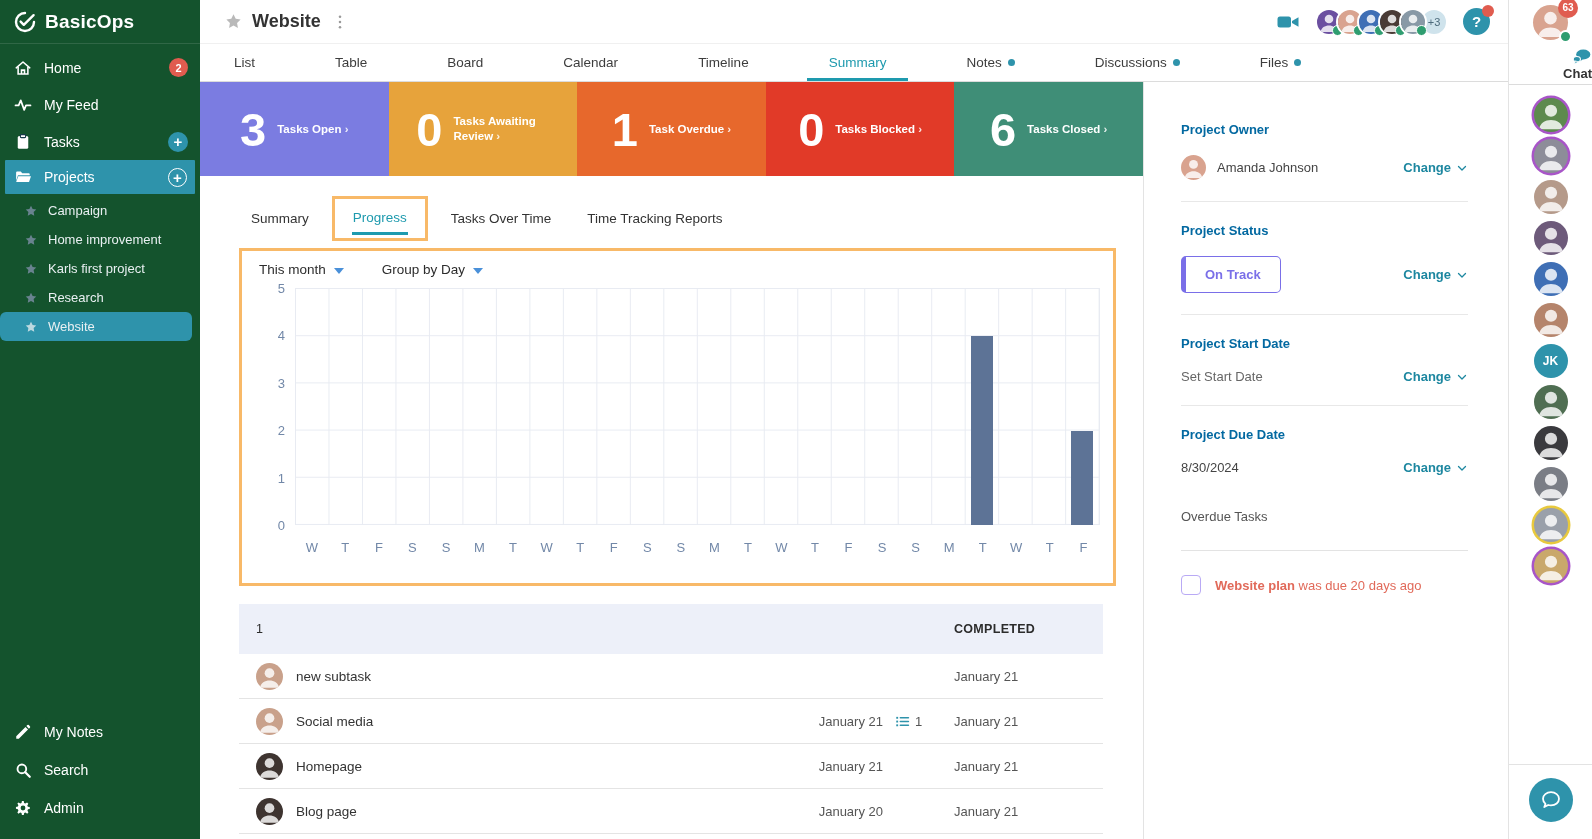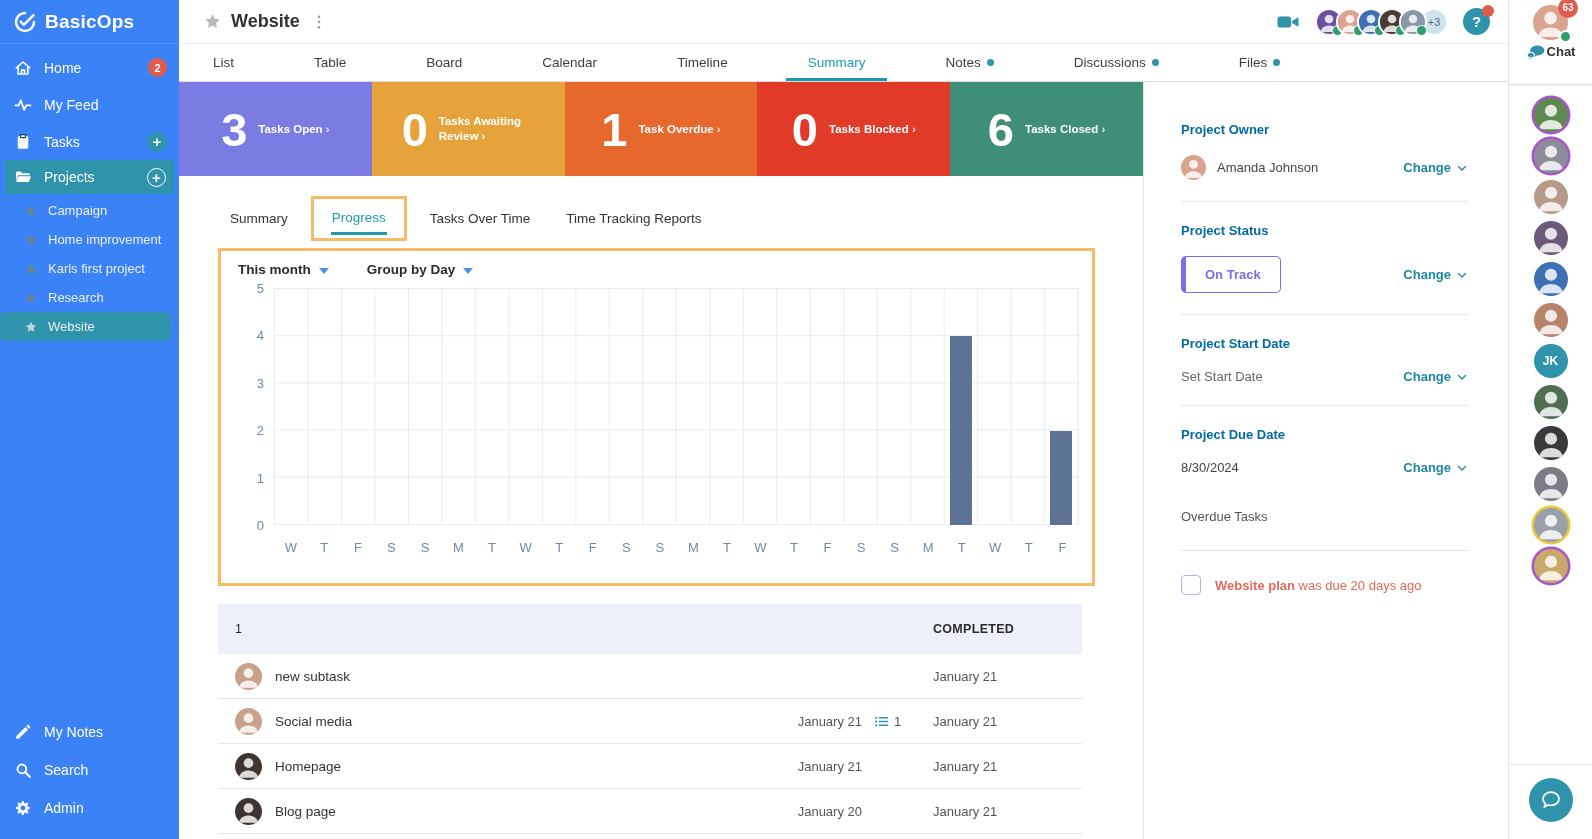--- a/index.html
+++ b/index.html
@@ -1,21 +1,21 @@
 <!DOCTYPE html>
 <html><head>
 <meta charset="utf-8">
 <style>
   * { box-sizing: border-box; }
   html,body { margin:0; padding:0; width:1592px; height:839px; overflow:hidden;
     font-family:"Liberation Sans", sans-serif; background:#fff; }
   .app { display:flex; width:100%; height:100%; }
 
   
-  .sidebar { width:179px; flex-shrink:0; background:#3b82f6; color:#fff; display:flex; flex-direction:column; }
+  .sidebar { width:200px; flex-shrink:0; background:#14532d; color:#fff; display:flex; flex-direction:column; }
   .logo-row { height:44px; display:flex; align-items:center; gap:8px; padding-left:13px; cursor:pointer; border-bottom:1px solid rgba(255,255,255,.12); }
   .logo-icon { width:24px; height:24px; display:inline-flex; }
   .logo-icon svg { width:100%; height:100%; }
   .logo-text { font-size:19px; font-weight:bold; letter-spacing:.2px; }
   .nav { padding:5px 0 2px; }
   .nav-item { height:37px; display:flex; align-items:center; gap:12px; padding:0 12px 0 14px; font-size:14px; cursor:pointer; }
   .nav-item.active { background:#2e93ab; border-radius:1px; margin:0 5px; padding:0 8px 0 9px; height:34px; }
   .nav-icon { width:18px; height:18px; display:inline-flex; color:#fff; flex-shrink:0; }
   .nav-icon svg { width:100%; height:100%; }
   .nav-badge { margin-left:auto; background:#e05c4f; color:#fff; width:19px; height:19px; border-radius:50%;
@@ -69,21 +69,21 @@
   .stat-label { font-size:11.5px; font-weight:bold; line-height:1.3; max-width:96px; }
   .stat-label::after { content:" ›"; font-weight:bold; opacity:.85; }
 
   .subtabs { display:flex; align-items:center; margin:20px 0 0 50px; }
   .subtab { margin-right:34px; cursor:pointer; }
   .subtab-label { display:inline-block; font-size:13.5px; color:#333; padding:9px 1px 7px; border-bottom:3px solid transparent; }
   .subtab.active .subtab-label { color:#1e9aae; border-bottom-color:#1e9aae; }
   .subtab.boxed { border:3px solid #f8b968; padding:2px 17px 3px; margin-left:-12px; margin-right:22px; }
 
   .chart-panel { border:3px solid #f8b968; margin:7px 0 0 39px; width:877px; height:338px; padding:11px 0 0 17px; position:relative; }
-  .controls { display:flex; gap:38px;font-weight:bold; }
+  .controls { display:flex; gap:38px; }
   .dropdown { display:flex; align-items:center; gap:8px; font-size:13.5px; color:#2c2c2c; cursor:pointer; }
   .caret { width:0; height:0; border-left:5px solid transparent; border-right:5px solid transparent; border-top:6px solid #4a90d9; margin-top:2px; }
   .plot-wrap { display:flex; margin-top:11px; }
   .y-axis { width:36px; height:237px; position:relative; flex-shrink:0; }
   .y-tick { position:absolute; right:10px; transform:translateY(-50%); font-size:13px; color:#7288a8; }
   .plot { width:805px; height:237px; border-top:1px solid #e8ebf2; border-right:1px solid #e8ebf2;
     background-image:
       linear-gradient(to right, #e8ebf2 1px, transparent 1px),
       linear-gradient(to top,   #e8ebf2 1px, transparent 1px);
     background-size: calc(100%/24) 100%, 100% 20%;
@@ -132,21 +132,21 @@
 
   
   .chatrail { width:84px; flex-shrink:0; border-left:1px solid #e3e3e3; display:flex; flex-direction:column; align-items:center; }
   .rail-user { height:44px; display:flex; align-items:center; justify-content:center; width:100%; }
   .rail-user-avatar { width:35px; height:35px; border-radius:50%; position:relative; cursor:pointer; }
   .rail-user-avatar .ph { width:100%; height:100%; border-radius:50%; overflow:hidden; display:block; }
   .rail-user-avatar .ph svg { width:100%; height:100%; display:block; }
   .user-badge { position:absolute; top:-7px; right:-10px; background:#e05c4f; color:#fff; font-size:10px; font-weight:bold;
     width:20px; height:20px; border-radius:50%; display:flex; align-items:center; justify-content:center; }
   .user-presence { position:absolute; bottom:-3px; right:-4px; width:13px; height:13px; border-radius:50%; background:#2f9d70; border:2px solid #fff; }
-  .rail-chat-header { width:100%; height:41px; display:flex; flex-direction:row; align-items:flex-start; justify-content:center;
+  .rail-chat-header { width:100%; height:41px; display:flex; flex-direction:column; align-items:flex-end; justify-content:center;
     gap:1px; border-bottom:1px solid #dcdcdc; cursor:pointer; }
   .chat-bubbles-icon { width:20px; height:17px; color:#2e93ab; display:inline-flex; }
   .chat-bubbles-icon svg { width:100%; height:100%; }
   .chat-label { font-size:13px; font-weight:bold; color:#333; }
   .rail-avatars { display:flex; flex-direction:column; gap:7px; padding-top:13px; flex:1; }
   .m-avatar { width:34px; height:34px; border-radius:50%; overflow:hidden; cursor:pointer; display:flex; align-items:center; justify-content:center;
     font-size:12px; font-weight:bold; color:#fff; flex-shrink:0; }
   .m-avatar svg { width:100%; height:100%; display:block; }
   .fab-wrap { width:100%; border-top:1px solid #e3e3e3; padding:13px 0 17px; display:flex; justify-content:center; }
   .fab { width:44px; height:44px; border-radius:50%; background:#2e93ab; display:flex; align-items:center; justify-content:center; cursor:pointer; }

